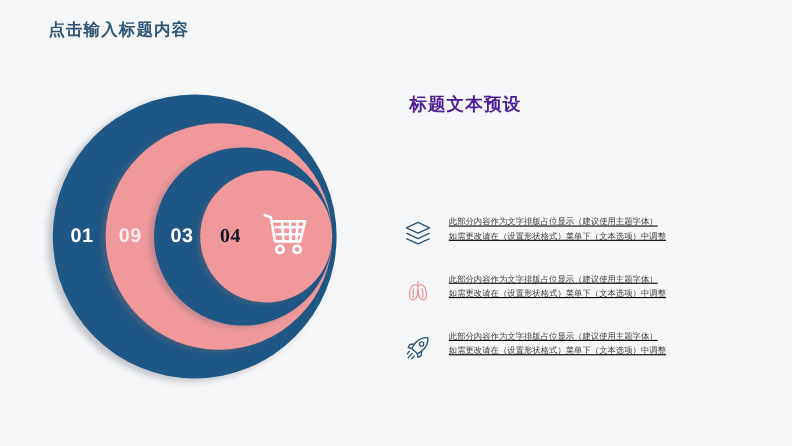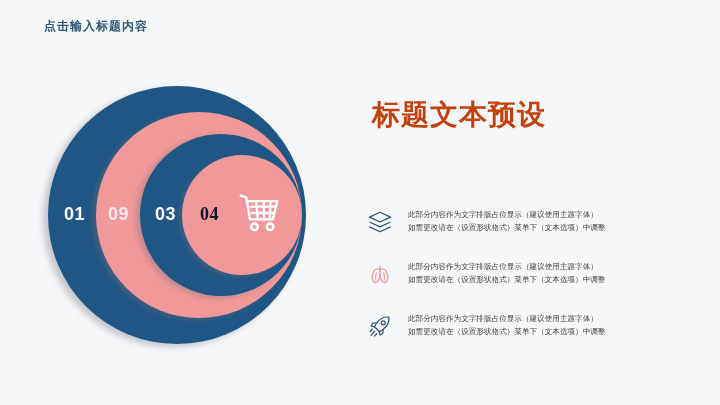--- a/index.html
+++ b/index.html
@@ -14,21 +14,21 @@
     overflow: hidden;
     position: relative;
   }
 
   
   #slide-title {
     position: absolute;
     left: 44px;
     top: 18px;
     font-family: "Liberation Sans", sans-serif;
-    font-size: 12px;
+    font-size: 15px;
     font-weight: bold;
     color: #2f5575;
     letter-spacing: 1px;
     white-space: nowrap;
   }
 
   
   #circle-diagram {
     position: absolute;
     left: 30px;
@@ -97,46 +97,47 @@
 
   
   #content-column {
     position: absolute;
     left: 372px;
     top: 86px;
     width: 310px;
   }
   #content-heading {
     font-family: "Liberation Serif", serif;
-    font-size: 28px;
+    font-size: 16px;
     font-weight: bold;
-    color: #c2410c;
+    color: #4c1d95;
     letter-spacing: 1px;
-    margin: 12px 0 7px 0;
+    margin: 0 0 7px 0;
     line-height: 1.2;
   }
   #content-paragraph {
     font-family: "Liberation Serif", serif;
     font-size: 8.5px;
     color: #3c3c3c;
     line-height: 1.55;
     margin: 0;
     width: 250px;
   }
 
   #feature-list {
     position: absolute;
     left: 364px;
     top: 196px;
     width: 320px;
   }
   .feature-item {
     display: flex;
-    align-items: center;
+    align-items: flex-start;
     height: 52px;
+    text-decoration: underline;
   }
   .feature-icon {
     width: 32px;
     height: 32px;
     flex: 0 0 32px;
     display: flex;
     align-items: center;
     justify-content: center;
   }
   .feature-text {

